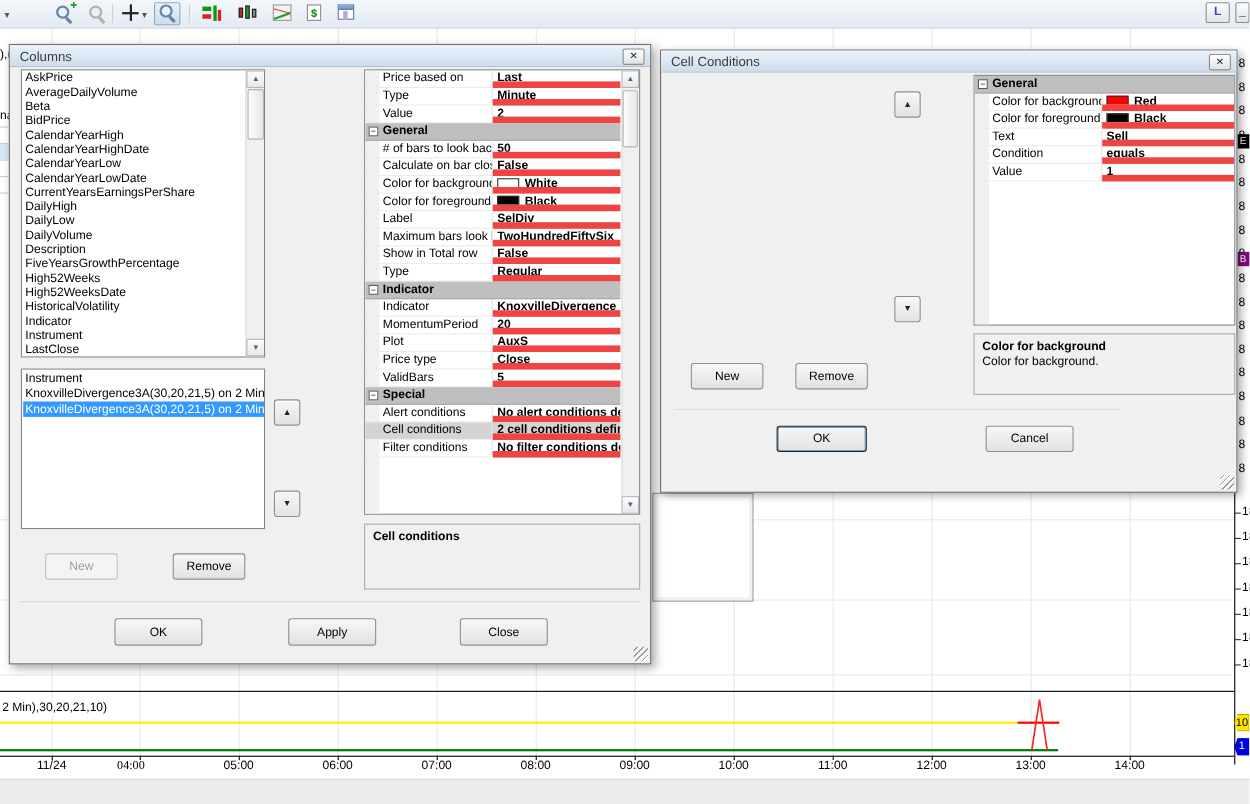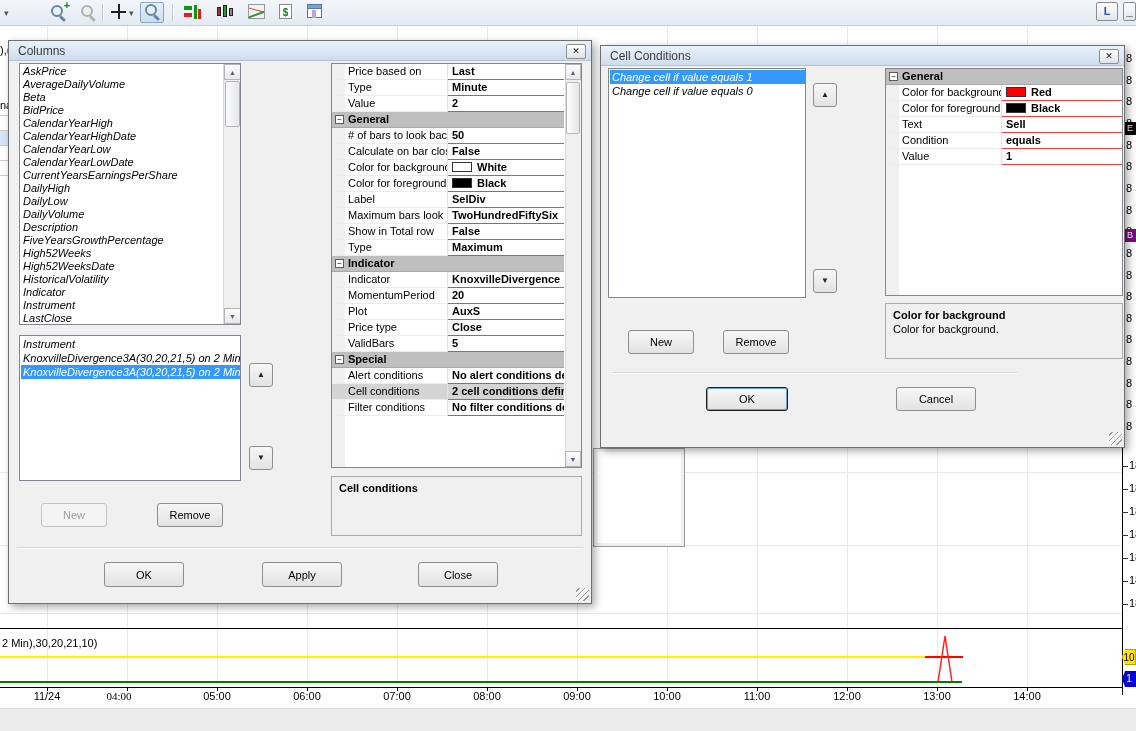--- a/index.html
+++ b/index.html
@@ -53,21 +53,21 @@
 
   
   .dlg { position:absolute; background:#f0f0f0; border:1px solid #6f6f6f; box-shadow:3px 3px 8px rgba(0,0,0,.35); }
   .dlg-title { height:20px; background:linear-gradient(#eaf2fb,#cddded); border-bottom:1px solid #b3c2d3;
     font-size:12px; color:#3c3c3c; padding:3px 5px 0 9px; }
   .xbtn { position:absolute; top:3px; width:20px; height:15px; background:linear-gradient(#fdfdfd,#dfe3e8);
     border:1px solid #8e8e8e; border-radius:2px; font-size:9px; line-height:13px; text-align:center; color:#222; }
   .grip { position:absolute; width:13px; height:13px;
     background:repeating-linear-gradient(135deg,transparent 0 2px,#9a9a9a 2px 3px,#fff 3px 4px); }
   .listbox { position:absolute; background:#fff; border:1px solid #828790; overflow:hidden; }
-  .list-inner { position:absolute; left:1px; top:1px; right:0; bottom:0; overflow:hidden;font-style:italic; }
+  .list-inner { position:absolute; left:1px; top:1px; right:0; bottom:0; overflow:hidden; }
   .item { height:13px; line-height:13px; padding:0 2px; white-space:nowrap; overflow:hidden; }
   .item.sel { background:#3399ff; color:#fff; }
   .lb2 .item { height:14px; line-height:14px; }
   .sb { position:absolute; top:0; right:0; bottom:0; width:17px; background:#f0f0f0; border-left:1px solid #dcdcdc; }
   .sb .ar { position:absolute; left:0; width:17px; height:16px; background:linear-gradient(#fcfcfc,#e8e8e8);
     border:1px solid #b5b5b5; text-align:center; font-size:7px; line-height:15px; color:#4d6185; }
   .sb .thumb { position:absolute; left:1px; width:15px; background:linear-gradient(90deg,#fdfdfd,#e4e6e9);
     border:1px solid #b5b5b5; border-radius:2px; }
   .btn { position:absolute; background:linear-gradient(#f7f7f7,#e2e2e2); border:1px solid #8e8e8e;
     border-radius:3px; text-align:center; font-size:11px; }
@@ -76,21 +76,21 @@
   .sqbtn { line-height:22px; font-size:8px; color:#222; }
   .etch { position:absolute; height:1px; background:#d5d5d5; box-shadow:0 1px 0 #fff; }
 
   
   .pgrid { position:absolute; background:#fff; border:1px solid #828790; overflow:hidden; }
   .pg-indent { position:absolute; left:0; top:0; bottom:0; width:13px; background:#f0f0f0; }
   .pg-rows { position:absolute; left:0; top:0; right:0; }
   .prow { display:flex; height:16px; line-height:15px; position:relative; }
   .prow .plabel { width:116px; padding-left:16px; border-right:1px solid #e2e2e2; border-bottom:1px solid #ececec;
     white-space:nowrap; overflow:hidden; }
-  .prow .pvalue { flex:1; padding-left:4px; font-weight:bold; border-bottom:1px solid #ef4444;
+  .prow .pvalue { flex:1; padding-left:4px; font-weight:bold; border-bottom:6px solid #ef4444;
     white-space:nowrap; overflow:hidden; }
   .prow.section { background:#bfbfbf; font-weight:bold; padding-left:2px; border-bottom:1px solid #a8a8a8; }
   .prow.section .cbox { display:inline-block; width:9px; height:9px; border:1px solid #5a5a5a; background:#fff;
     font-size:8px; line-height:7px; text-align:center; margin:3px 4px 0 1px; vertical-align:top; font-weight:normal; }
   .prow.rowsel .plabel, .prow.rowsel .pvalue { background:#d4d4d4; }
   .swatch { display:inline-block; width:20px; height:10px; border:1px solid #333; margin:2px 5px 0 0; vertical-align:top; }
   .pg-sb-up { position:absolute; right:0; top:0; width:16px; height:16px; background:linear-gradient(#fcfcfc,#e8e8e8);
     border:1px solid #b5b5b5; font-size:7px; line-height:15px; text-align:center; color:#4d6185; }
   .pg-sb-dn { position:absolute; right:0; bottom:0; width:16px; height:16px; background:linear-gradient(#fcfcfc,#e8e8e8);
     border:1px solid #b5b5b5; font-size:7px; line-height:15px; text-align:center; color:#4d6185; }
@@ -340,21 +340,21 @@
         <div class="prow">
           <div class="plabel">Maximum bars look back</div>
           <div class="pvalue"><span>TwoHundredFiftySix</span></div>
         </div>
         <div class="prow">
           <div class="plabel">Show in Total row</div>
           <div class="pvalue"><span>False</span></div>
         </div>
         <div class="prow">
           <div class="plabel">Type</div>
-          <div class="pvalue"><span>Maximum</span></div>
+          <div class="pvalue"><span>Regular</span></div>
         </div>
         <div class="prow section">
           <span class="cbox">−</span>
           <span>Indicator</span>
         </div>
         <div class="prow">
           <div class="plabel">Indicator</div>
           <div class="pvalue"><span>KnoxvilleDivergence</span></div>
         </div>
         <div class="prow">
@@ -406,26 +406,20 @@
   <button class="btn" style="left:409px;top:521px;width:80px;height:25px">Close</button>
   <span class="grip" style="right:2px;bottom:2px"></span>
 </div>
 
 <div class="dlg" style="left:600px;top:45px;width:525px;height:403px">
   <div class="dlg-title">
     <span>Cell Conditions</span>
     <span class="xbtn" style="right:5px">✕</span>
   </div>
 
-  <div class="listbox lb2" style="left:7px;top:22px;width:198px;height:230px">
-    <div class="list-inner">
-        <div class="item sel">Change cell if value equals 1</div>
-        <div class="item">Change cell if value equals 0</div>
-      </div>
-  </div>
   <button class="btn sqbtn" style="left:212px;top:37px;width:24px;height:24px">▲</button>
   <button class="btn sqbtn" style="left:212px;top:223px;width:24px;height:24px">▼</button>
 
   <div class="pgrid" style="left:284px;top:22px;width:238px;height:228px">
     <div class="pg-indent"></div>
     <div class="pg-rows">
         <div class="prow section">
           <span class="cbox">−</span>
           <span>General</span>
         </div>

